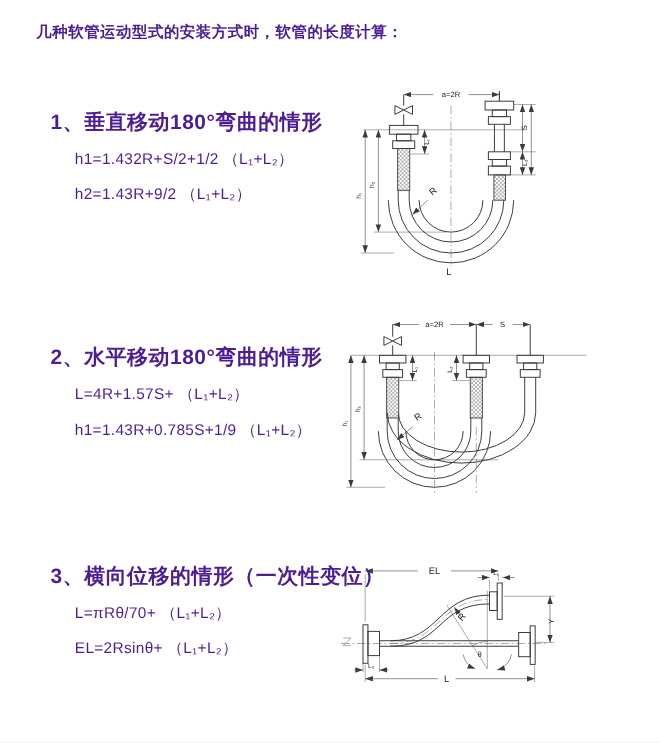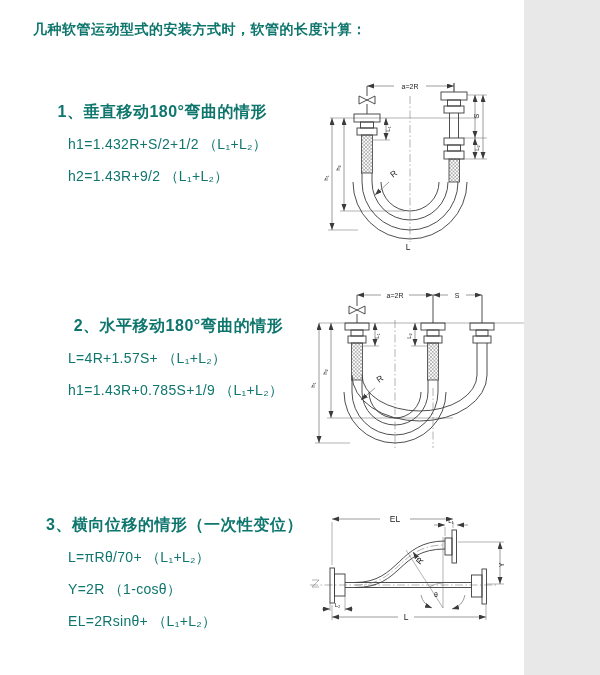--- a/index.html
+++ b/index.html
@@ -1,24 +1,24 @@
 <!DOCTYPE html>
 <html><head>
 <meta charset="utf-8">
 <style>
   html,body{margin:0;padding:0;background:#e8e8e8;}
   .page{
-    position:relative;width:524px;height:675px;background:#ffffff;overflow:hidden;
-    font-family:"Liberation Sans","DejaVu Sans",sans-serif;color:#0f766e;
+    position:relative;width:600px;height:675px;background:#ffffff;overflow:hidden;
+    font-family:"Liberation Sans","DejaVu Sans",sans-serif;color:#4c1d95;
   }
   .title{
     position:absolute;left:33px;top:21px;font-size:14px;font-weight:700;letter-spacing:.5px;
   }
   .sec{position:absolute;left:46px;}
-  .sec .heading{font-size:16px;font-weight:700;height:32px;line-height:32px;letter-spacing:.5px;text-align:right;}
+  .sec .heading{font-size:19px;font-weight:700;height:32px;line-height:32px;letter-spacing:.5px;text-align:right;}
   .sec .formula{font-size:14px;font-weight:400;height:32px;line-height:32px;margin-left:22px;letter-spacing:.3px;}
   svg.diag{position:absolute;}
   svg.diag text{font-family:"Liberation Sans","DejaVu Sans",sans-serif;fill:#222;font-size:7px;}
   svg.diag .lb8{font-size:8.5px;}
   svg.diag .lb6{font-size:6px;}
   svg.diag .ol{fill:none;stroke:#3b3b3b;stroke-width:.9;}
   svg.diag .dim{fill:none;stroke:#4a4a4a;stroke-width:.55;}
   svg.diag .thin{fill:none;stroke:#555;stroke-width:.45;}
   svg.diag .cl{fill:none;stroke:#666;stroke-width:.5;stroke-dasharray:8 2.5 1.5 2.5;}
   svg.diag .braid{stroke:#3b3b3b;stroke-width:.8;}
@@ -38,21 +38,20 @@
 
   <div class="sec" style="top:310px">
     <div class="heading">2、水平移动180°弯曲的情形</div>
     <div class="formula">L=4R+1.57S+ （L₁+L₂）</div>
     <div class="formula">h1=1.43R+0.785S+1/9 （L₁+L₂）</div>
   </div>
 
   <div class="sec" style="top:509px">
     <div class="heading">3、横向位移的情形（一次性变位）</div>
     <div class="formula">L=πRθ/70+ （L₁+L₂）</div>
-    <div class="formula">Y=2R （1-cosθ）</div>
     <div class="formula">EL=2Rsinθ+ （L₁+L₂）</div>
   </div>
 
   <svg class="diag" style="left:306px;top:66px" width="282" height="192" viewBox="-4 -4 282 192">
     <defs>
       <marker id="arr1" markerWidth="8" markerHeight="6" refX="7" refY="2.5" orient="auto-start-reverse" markerUnits="userSpaceOnUse">
         <path d="M0,0 L7,2.5 L0,5 Z" fill="#3b3b3b"></path>
       </marker>
       <pattern id="hat1" width="3.5" height="3.5" patternUnits="userSpaceOnUse">
         <path d="M0,0 L3.5,3.5 M3.5,0 L0,3.5" stroke="#666" stroke-width=".45"></path>

